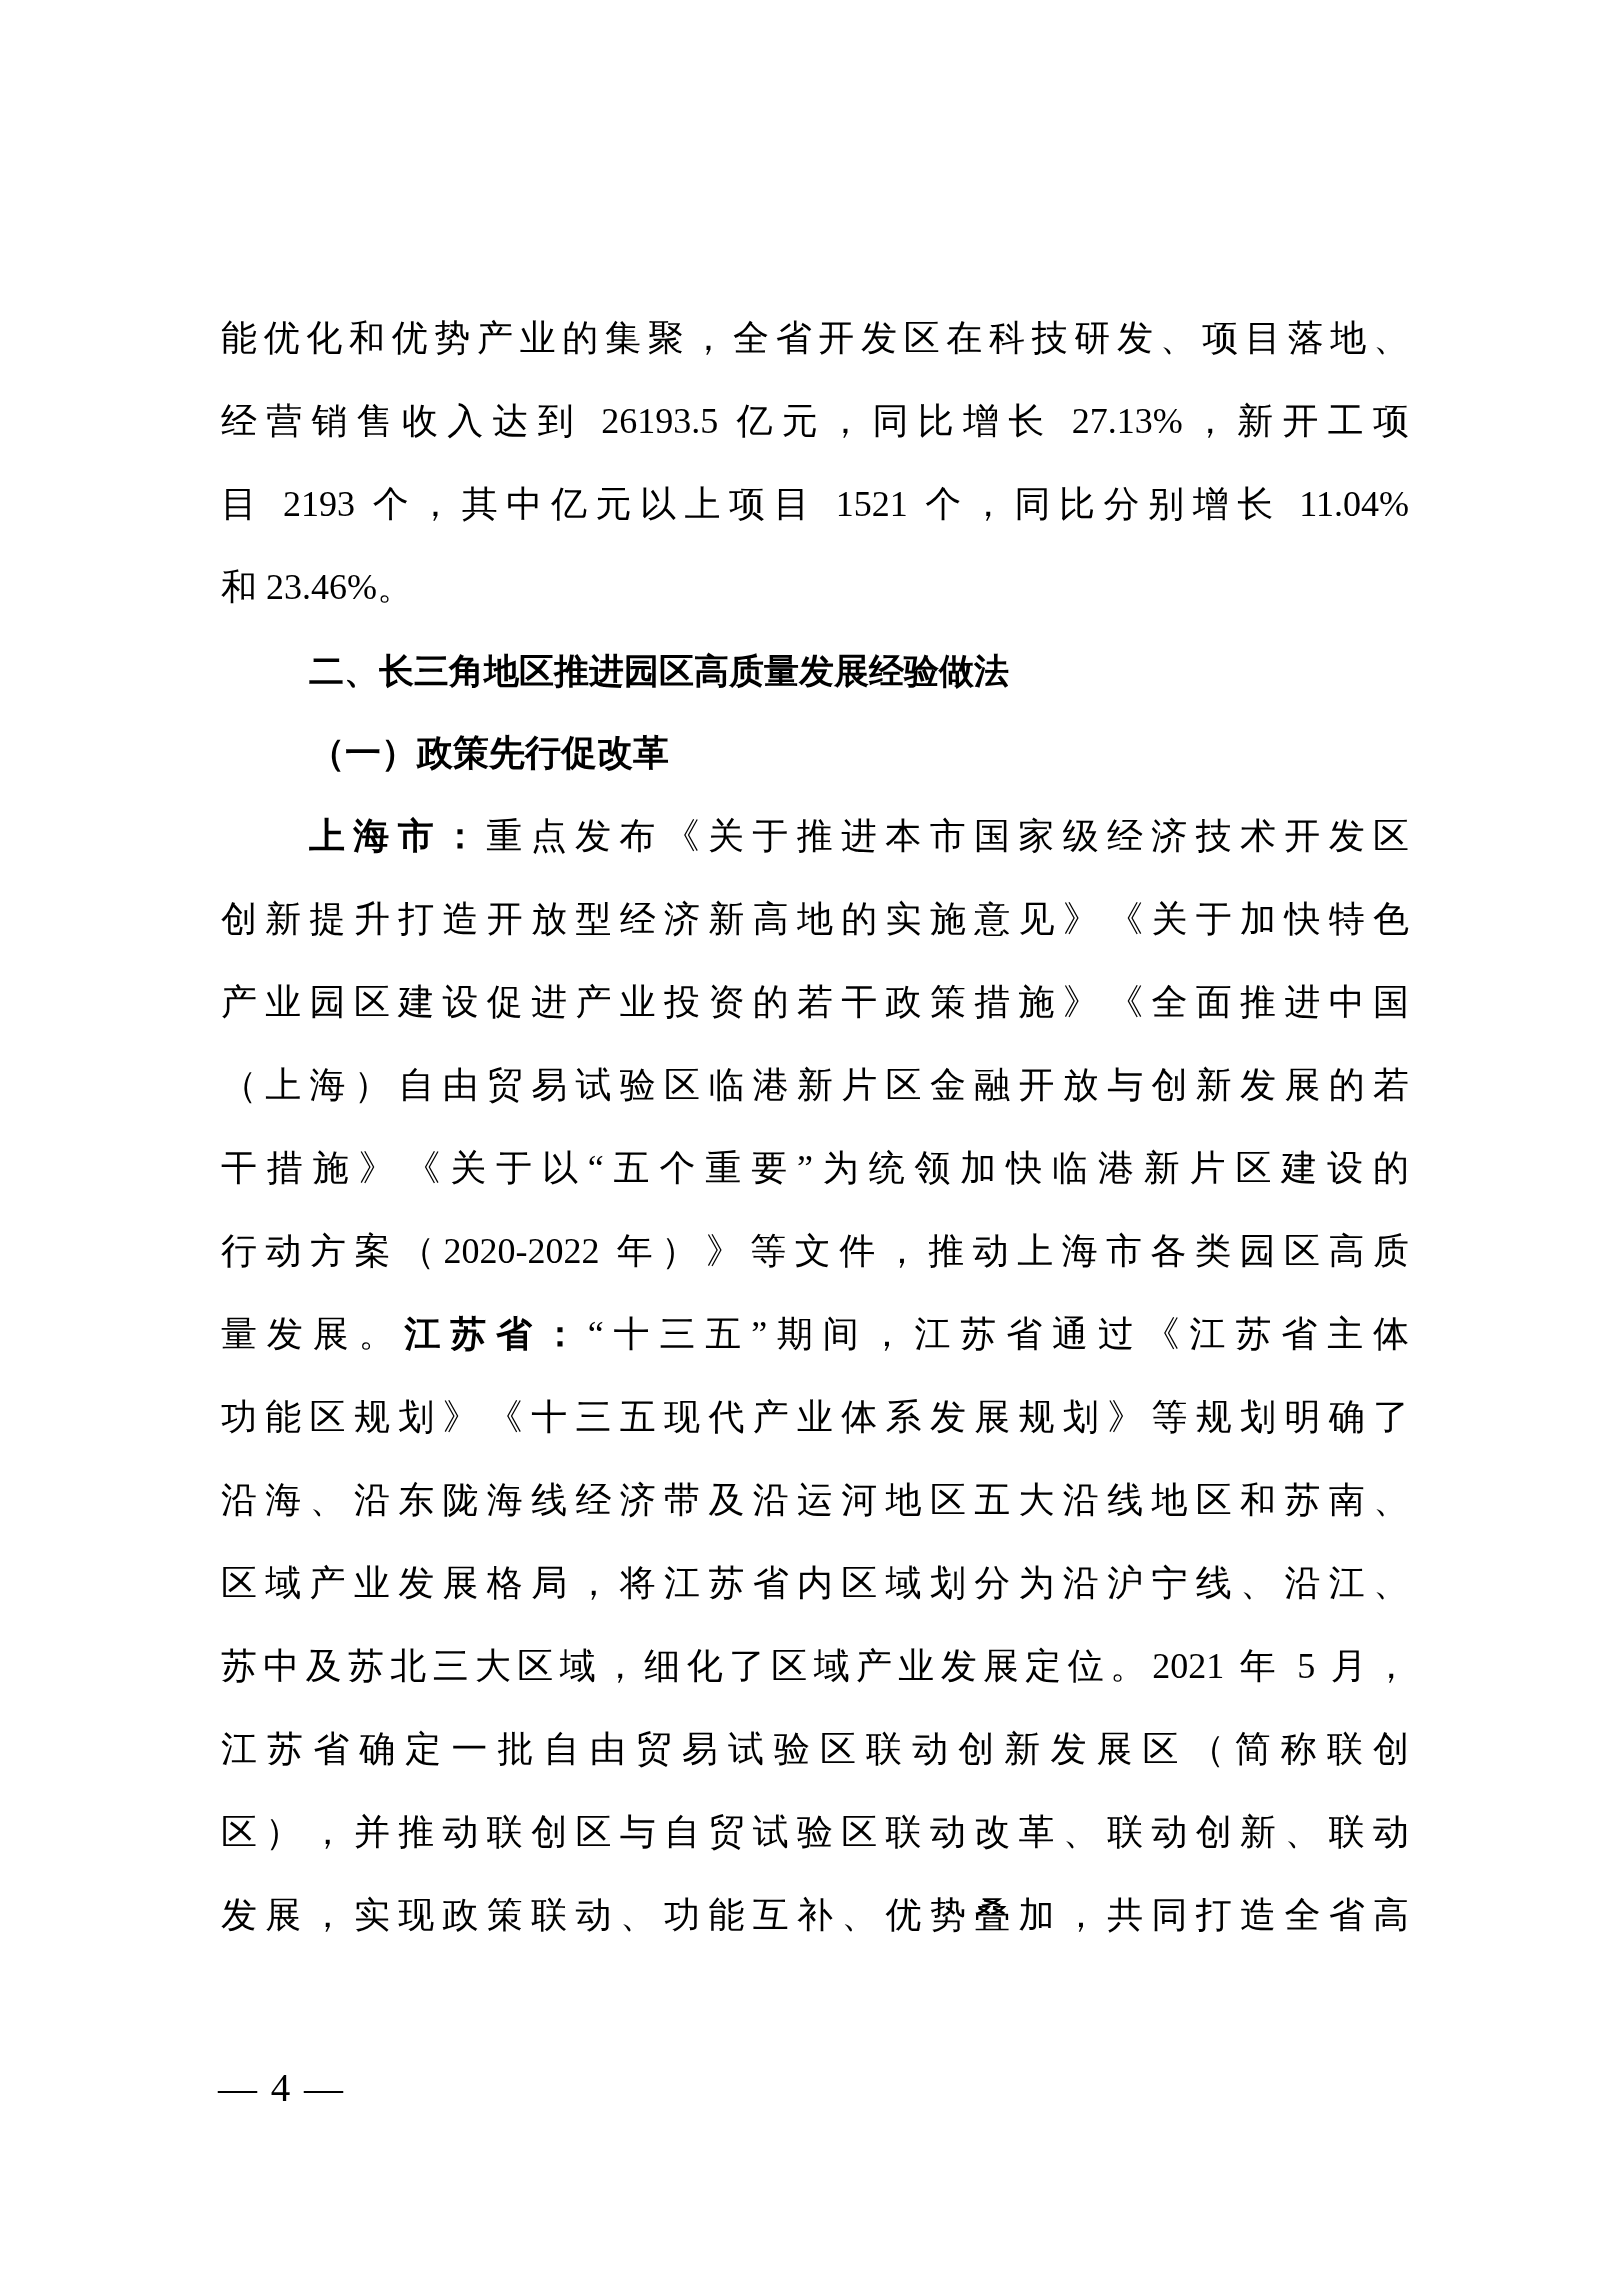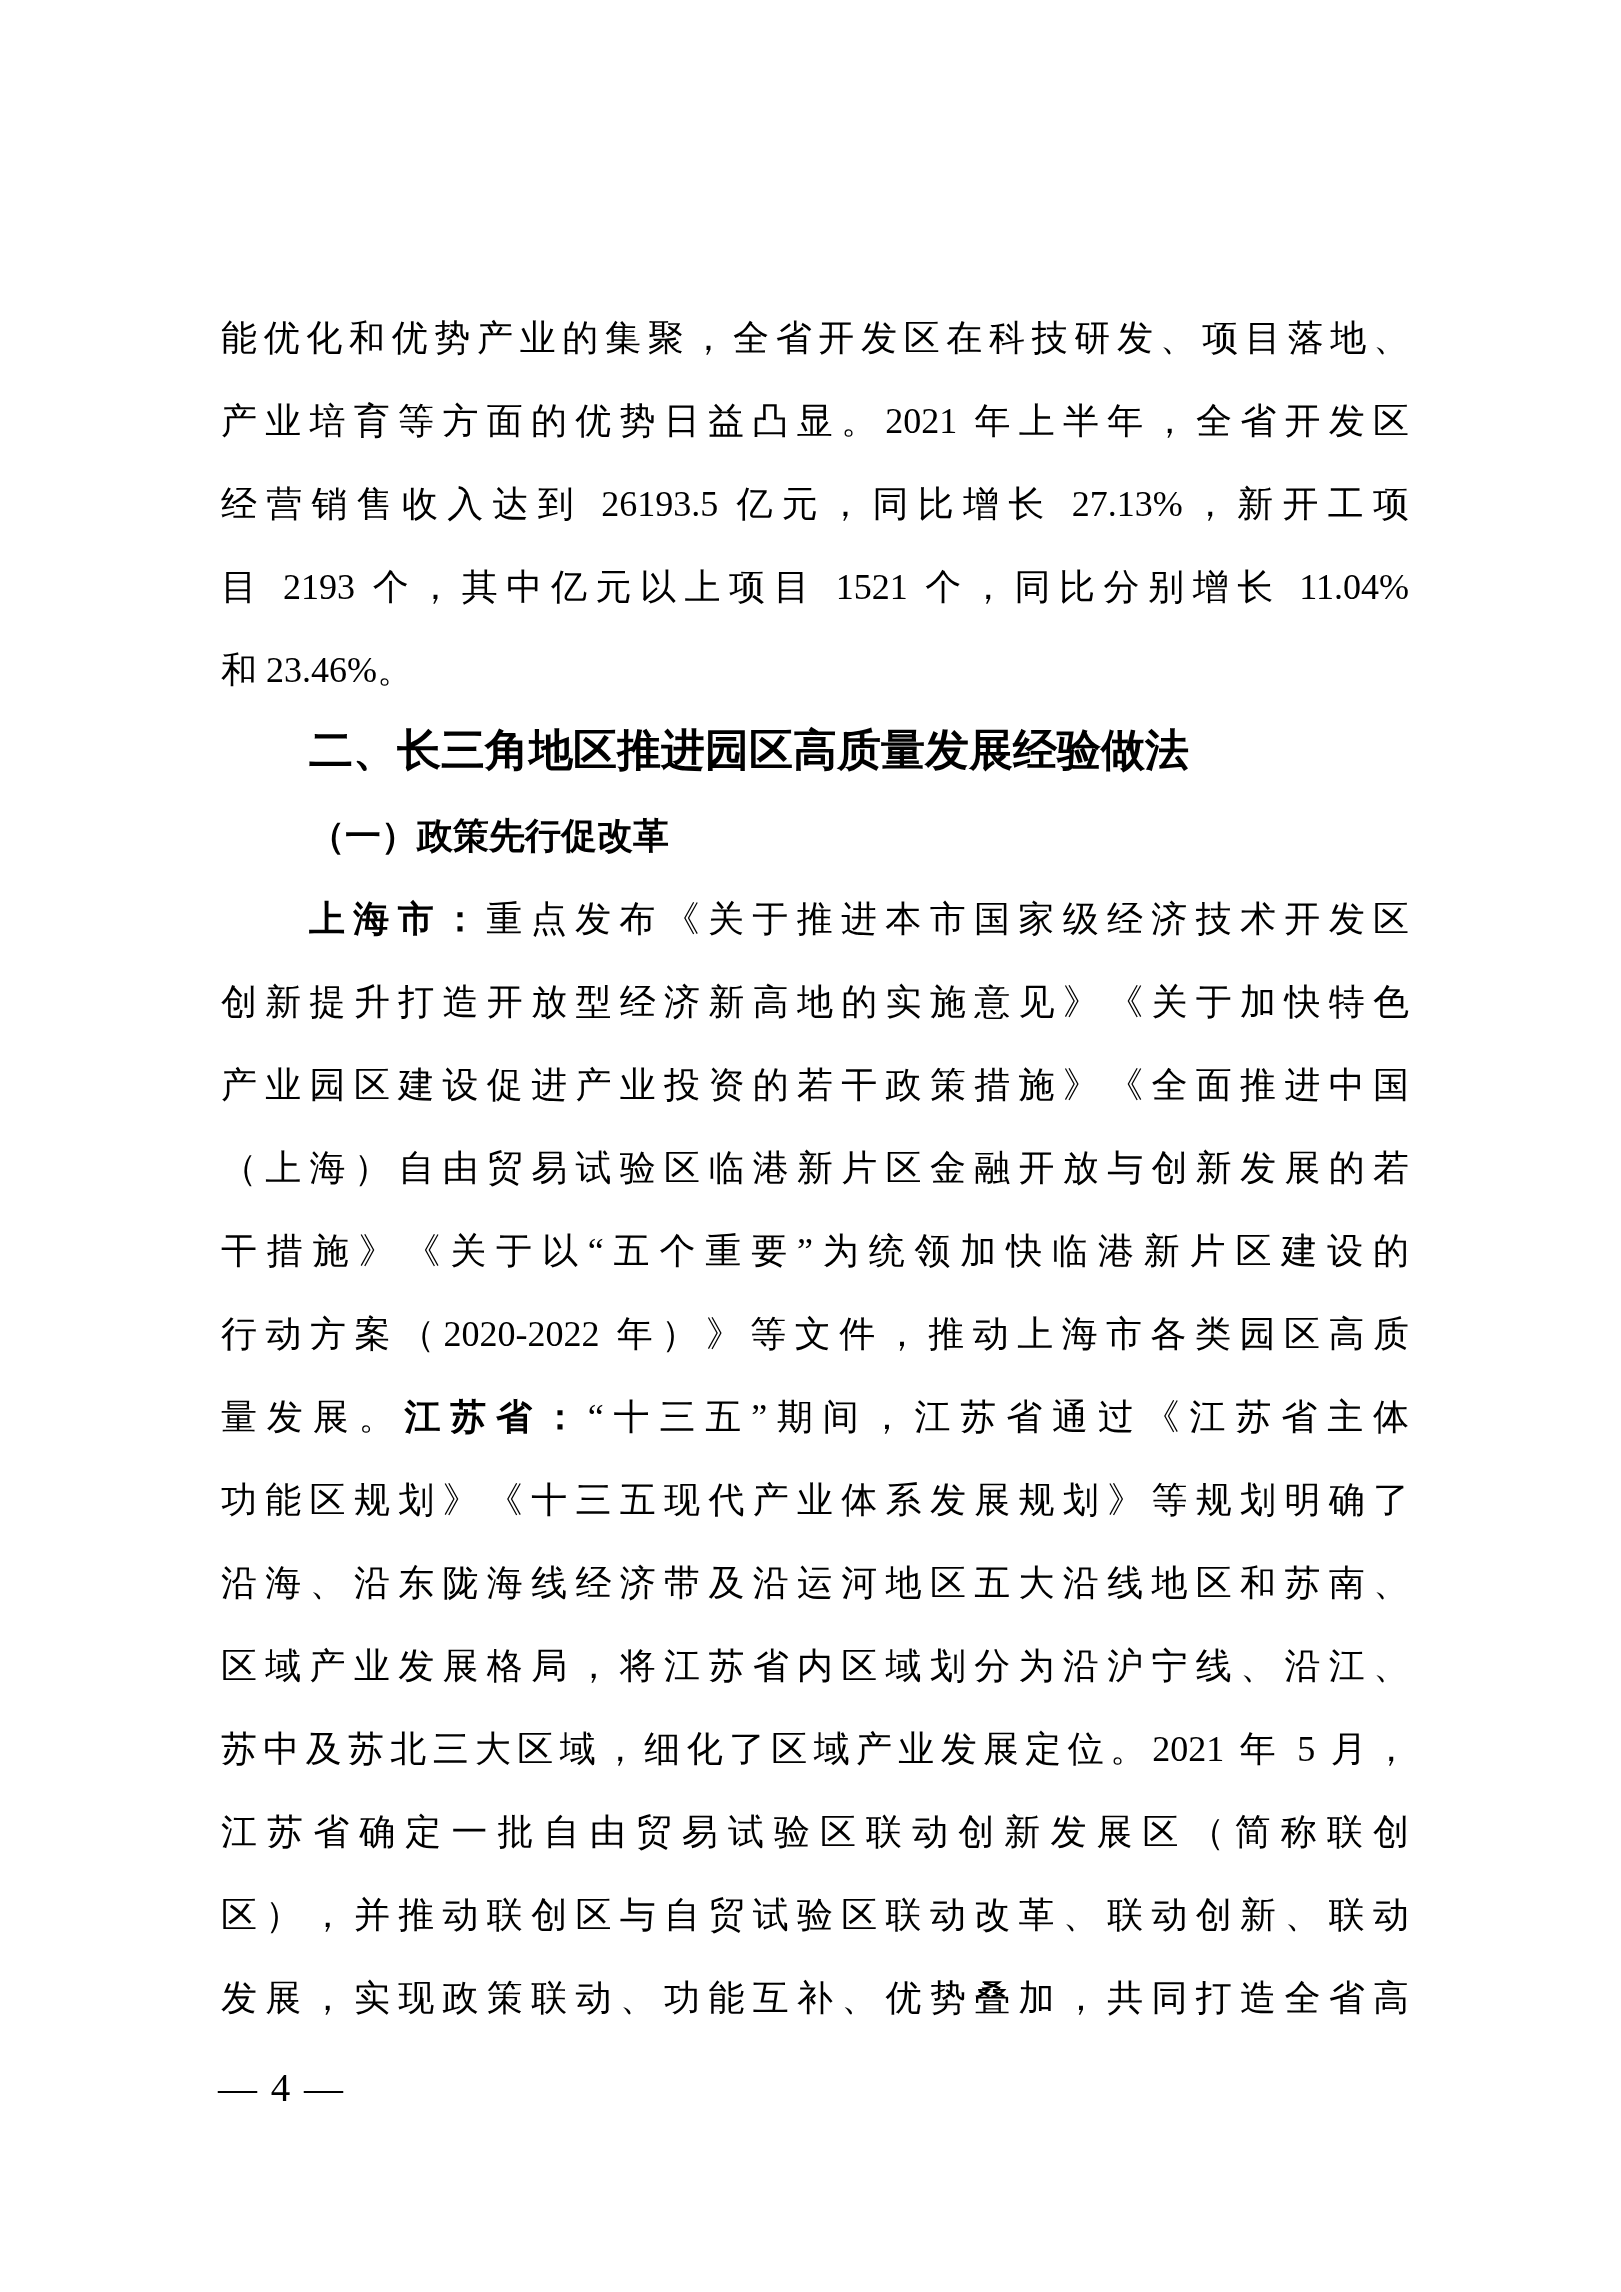--- a/index.html
+++ b/index.html
@@ -36,23 +36,23 @@
     text-justify: inter-ideograph;
   }
   .left {
     text-align: left;
     text-align-last: left;
   }
   .indent {
     padding-left: 88px;
   }
   .heading {
-    font-family: Liberation Mono, monospace;
+    font-family: Liberation Sans, sans-serif;
     font-weight: 700;
-    font-size: 44px;
+    font-size: 35px;
   }
   .subheading {
     font-weight: 700;
   }
   .bold-run {
     font-weight: 700;
   }
   .footer {
     position: absolute;
     left: 218px;
@@ -63,21 +63,20 @@
     letter-spacing: 2px;
   }
 </style>
 </head>
 <body>
 
 <div class="page">
   <div class="content">
 
     <div class="line just">能优化和优势产业的集聚，全省开发区在科技研发、项目落地、</div>
-    <div class="line just">产业培育等方面的优势日益凸显。2021 年上半年，全省开发区</div>
     <div class="line just">经营销售收入达到 26193.5 亿元，同比增长 27.13%，新开工项</div>
     <div class="line just">目 2193 个，其中亿元以上项目 1521 个，同比分别增长 11.04%</div>
     <div class="line left">和 23.46%。</div>
 
     <div class="line left indent heading">二、长三角地区推进园区高质量发展经验做法</div>
 
     <div class="line left indent subheading">（一）政策先行促改革</div>
 
     <div class="line just indent"><span class="bold-run">上海市：</span><span>重点发布《关于推进本市国家级经济技术开发区</span></div>
     <div class="line just">创新提升打造开放型经济新高地的实施意见》《关于加快特色</div>

